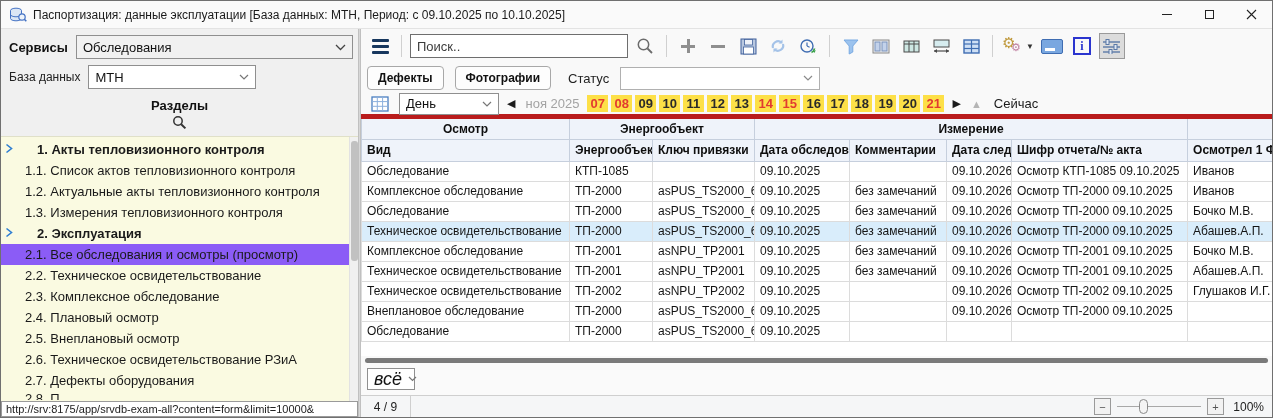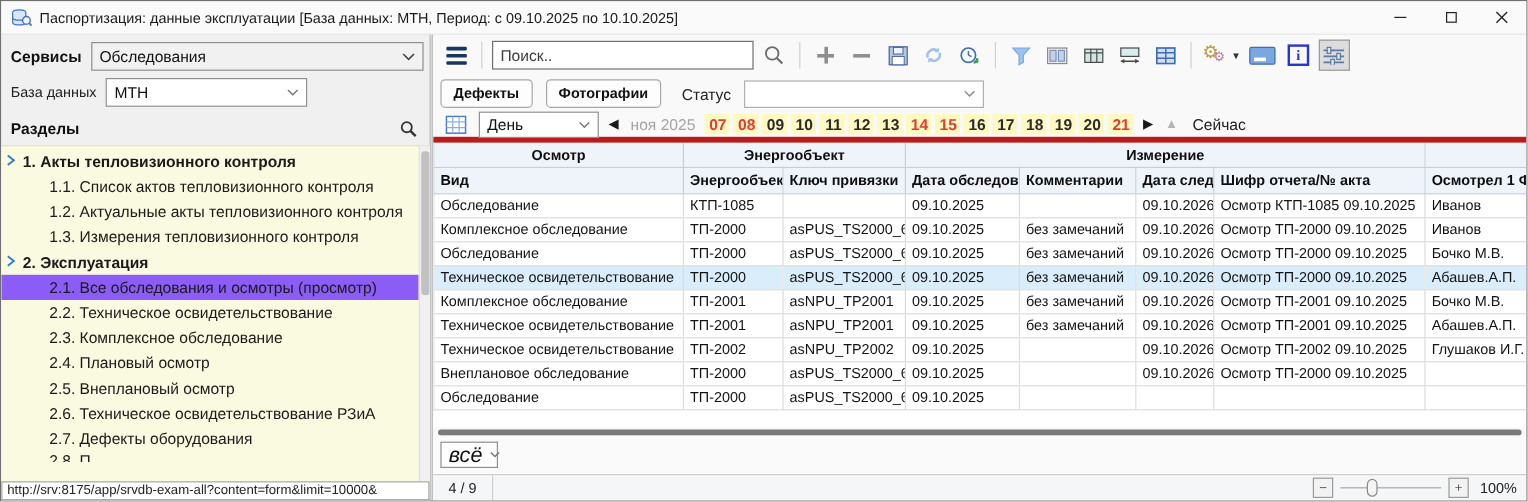--- a/index.html
+++ b/index.html
@@ -23,28 +23,28 @@
 
   
   .svc-row { display:flex; align-items:center; padding:6px 5px 3px 8px; gap:8px; }
   .svc-label { font-size:13px; font-weight:bold; color:#111; }
   .combo { display:flex; align-items:center; justify-content:space-between; background:#fff; border:1px solid #8f8f8f; height:24px; padding:0 6px; font-size:13px; color:#111; }
   .combo .chev { margin-left:6px; display:flex; }
   .combo-services { flex:1; background:#f1f1f1; }
   .db-row { display:flex; align-items:center; padding:3px 5px 3px 8px; gap:8px; }
   .db-label { font-size:12px; color:#222; }
   .combo-db { width:168px; }
-  .sections-row { display:flex; align-items:center; justify-content:space-between; padding:6px 8px 4px 8px; }
+  .sections-row { display:flex; align-items:center; justify-content:space-between; padding:6px 8px 4px 8px;flex-direction:column; }
   .sections-label { font-size:13px; font-weight:bold; color:#111; }
   .icon-btn { background:transparent; border:none; display:flex; align-items:center; justify-content:center; padding:2px; cursor:pointer; }
 
   .tree-wrap { flex:1; min-height:0; position:relative; background:#fafae1; border-top:1px solid #e0e0c8; overflow:hidden; }
   .tree { position:absolute; inset:0 9px 0 0; overflow:hidden; padding-top:2px; }
-  .tree-item { display:flex; align-items:center; height:21px; font-size:13px; color:#1a1a1a; padding-left:40px; white-space:nowrap; cursor:pointer; }
-  .tree-item.section { font-weight:bold; padding-left:4px; gap:6px; }
+  .tree-item { display:flex; align-items:center; height:21px; font-size:13px; color:#1a1a1a; padding-left:24px; white-space:nowrap; cursor:pointer; }
+  .tree-item.section { font-weight:bold; padding-left:4px; gap:24px; }
   .tree-item.selected { background:#8b5cf6; }
   .tree-item.clipped { height:9px; overflow:hidden; align-items:flex-start; }
   .tree-scrollbar { position:absolute; top:0; right:0; width:9px; bottom:0; background:#f0f0f0; border-left:1px solid #e2e2e2; }
   .tree-scrollbar .thumb { position:absolute; top:4px; left:1px; width:7px; height:120px; background:#c1c1c1; border-radius:3px; }
 
   .url-bar { flex:0 0 16px; margin:0; border:1px solid #9a9a9a; background:#fff; font-size:11px; color:#222; padding:1px 4px; white-space:nowrap; overflow:hidden; }
 
   
   .toolbar1 { height:34px; flex:0 0 34px; display:flex; align-items:center; padding:0 6px; gap:4px; background:#f9f9f9; }
   .tb-sep { width:1px; height:22px; background:#d0d0d0; margin:0 4px; }
@@ -71,21 +71,21 @@
   .status-label { font-size:13px; color:#222; margin-left:6px; }
   .combo-status { width:200px; height:23px; border-color:#b0b0b0; }
 
   
   .datebar { height:26px; flex:0 0 26px; display:flex; align-items:center; gap:6px; padding:0 6px; background:#f9f9f9; border-bottom:5px solid #b91c1c; }
   .combo-mode { width:100px; height:22px; }
   .nav-arrow { font-size:11px; color:#1a1a1a; cursor:pointer; padding:0 2px; }
   .nav-arrow.disabled { color:#b5b5b5; }
   .month-label { font-size:13px; color:#a3a3a3; margin:0 2px; }
   .date-strip { display:flex; gap:3px; }
-  .day-cell { min-width:21px; padding:1px 3px; text-align:right; background:#fef9c3; font-size:13px; font-weight:600; color:#2a2a2a; cursor:pointer; }
+  .day-cell { min-width:21px; padding:1px 3px; text-align:left; background:#fde047; font-size:13px; font-weight:600; color:#2a2a2a; cursor:pointer; }
   .day-cell.red { color:#e23b30; }
   .now-label { font-size:13px; color:#1a1a1a; margin-left:4px; cursor:pointer; }
 
   
   .gridwrap { flex:1; min-height:0; background:#fff; overflow:hidden; }
   table.grid { border-collapse:collapse; table-layout:fixed; width:913px; }
   table.grid th, table.grid td { white-space:nowrap; overflow:hidden; text-align:left; }
   table.grid thead th { background:#eff3fa; font-size:12px; font-weight:bold; color:#0e0e0e; border:1px solid #c6cfdd; padding:2px 5px; }
   table.grid thead .grp th { text-align:center; height:20px; border-top:none; }
   table.grid thead .cols th { height:22px; }

